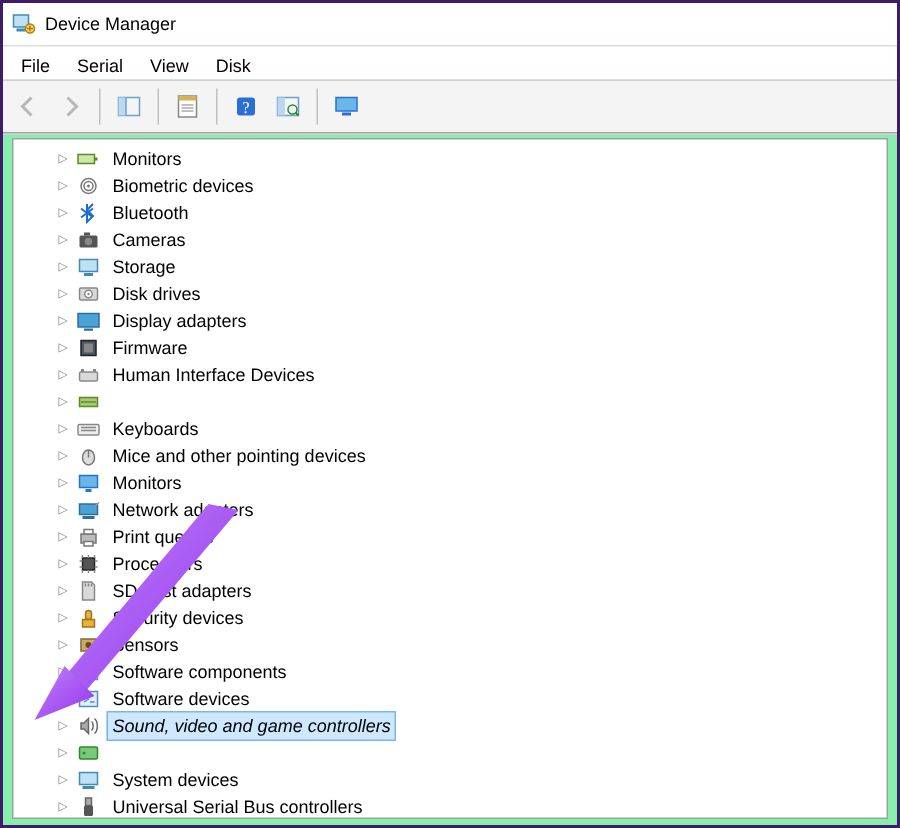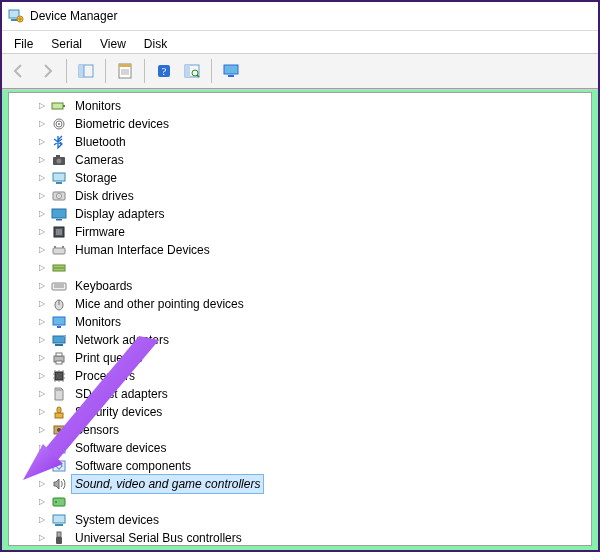--- a/index.html
+++ b/index.html
@@ -311,35 +311,35 @@
               <circle cx="8" cy="8" r="2" fill="#6a4a1a"></circle>
             </svg>
           </span>
           <span class="label">Sensors</span>
         </div>
         <div class="node" style="padding-left: 20px;">
           <span class="expand">▷</span>
           <span class="dev-icon">
             <svg width="16" height="16" viewBox="0 0 16 16">
               <rect x="2" y="3" width="12" height="10" fill="#dcefff" stroke="#5a8ac4"></rect>
-              <path d="M5 6l3 2-3 2M9 10h3" stroke="#5a8ac4" fill="none"></path>
-            </svg>
-          </span>
-          <span class="label">Software devices</span>
-        </div>
-        <div class="node" style="padding-left: 20px;">
-          <span class="expand">▷</span>
-          <span class="dev-icon">
-            <svg width="16" height="16" viewBox="0 0 16 16">
-              <rect x="2" y="3" width="12" height="10" fill="#dcefff" stroke="#5a8ac4"></rect>
               <circle cx="8" cy="8" r="2.5" fill="none" stroke="#5a8ac4"></circle>
               <path d="M8 5v-1M8 11v1M5 8h-1M11 8h1" stroke="#5a8ac4"></path>
             </svg>
           </span>
           <span class="label">Software components</span>
+        </div>
+        <div class="node" style="padding-left: 20px;">
+          <span class="expand">▷</span>
+          <span class="dev-icon">
+            <svg width="16" height="16" viewBox="0 0 16 16">
+              <rect x="2" y="3" width="12" height="10" fill="#dcefff" stroke="#5a8ac4"></rect>
+              <path d="M5 6l3 2-3 2M9 10h3" stroke="#5a8ac4" fill="none"></path>
+            </svg>
+          </span>
+          <span class="label">Software devices</span>
         </div>
         <div class="node selected" style="padding-left: 20px;">
           <span class="expand">▷</span>
           <span class="dev-icon">
             <svg width="16" height="16" viewBox="0 0 16 16">
               <path d="M3 6h2l3-3v10l-3-3H3z" fill="#aaa" stroke="#666"></path>
               <path d="M10 5c1.5 1 1.5 5 0 6M12 3c2.5 2 2.5 8 0 10" fill="none" stroke="#666"></path>
             </svg>
           </span>
           <span class="label">Sound, video and game controllers</span>

